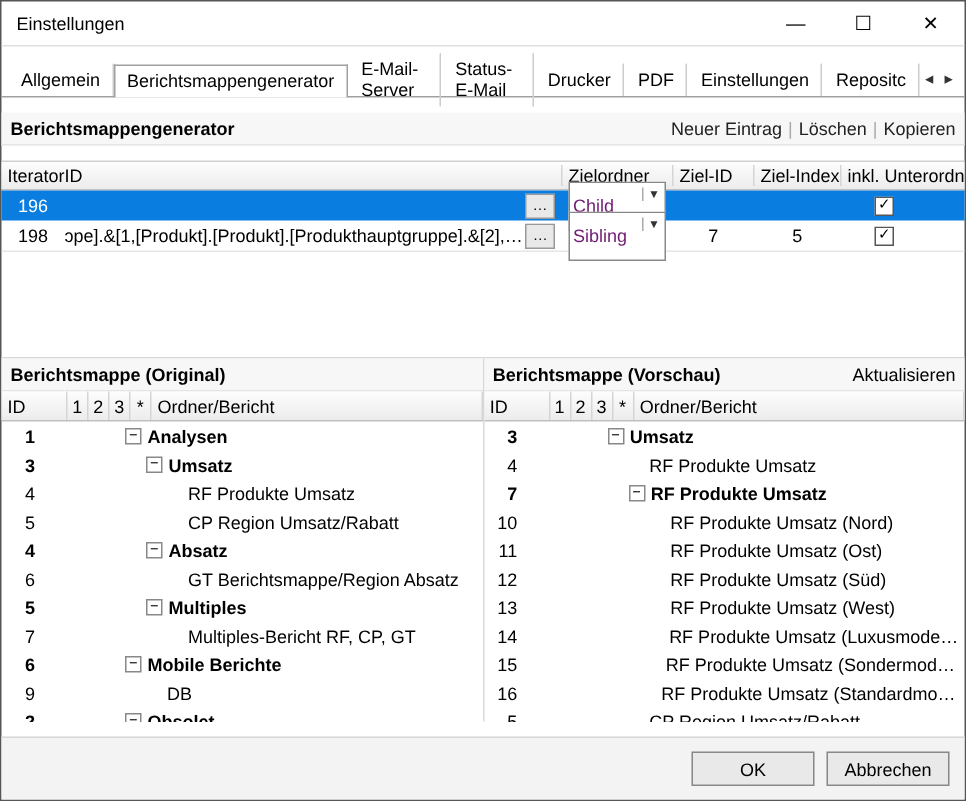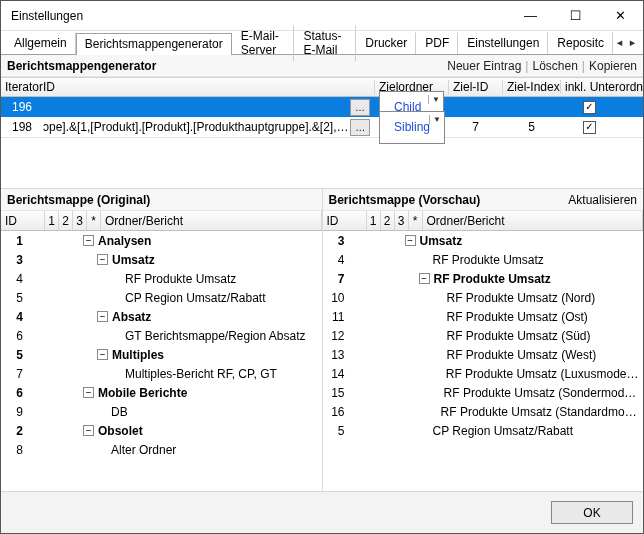--- a/index.html
+++ b/index.html
@@ -1,17 +1,17 @@
 <!DOCTYPE html>
 <html><head>
 <meta charset="utf-8">
 <style>
   * { box-sizing: border-box; }
   html, body { margin: 0; padding: 0; font-family: "Segoe UI", Tahoma, sans-serif; font-size: 12px; color: #000; background: #fff; }
-  .window { width: 644px; height: 534px; border: 1px solid #555; display: flex; flex-direction: column; background: #fff; }
+  .window { width: 644px; height: 534px; border: 1px solid #555; display: flex; flex-direction: column; background: #fff; gap: 10px; }
   .titlebar { display: flex; align-items: center; height: 30px; padding-left: 10px; border-bottom: 1px solid #e0e0e0; }
   .titlebar-title { flex: 1; font-size: 12px; }
   .titlebar-btns { display: flex; }
   .titlebar-btn { width: 45px; height: 29px; display: flex; align-items: center; justify-content: center; font-size: 13px; font-family: Arial, sans-serif; }
   .tabs { display: flex; align-items: center; height: 24px; border-bottom: 1px solid #a0a0a0; padding-left: 4px; position: relative; }
   .tab { padding: 3px 8px 4px; border: 1px solid transparent; border-bottom: none; cursor: default; font-size: 12px; margin-right: 0; position: relative; }
   .tab.active { border-color: #a0a0a0; background: #fff; z-index: 2; top: 1px; }
   .tab:not(.active) { border-right: 1px solid #ccc; }
   .tab-arrow { width: 13px; height: 16px; display:flex; align-items:center; justify-content:center; font-size:11px; cursor:default; color:#333; }
   .tab-arrows { display:flex; margin-left:auto; padding-right:4px; }
@@ -24,21 +24,21 @@
   .grid-header { display: flex; height: 20px; background: linear-gradient(#fdfdfd, #ececec); border-top:1px solid #d0d0d0; border-bottom:1px solid #c0c0c0;align-items:center; }
   .gh-cell { border-right: 1px solid #d5d5d5; display:flex; align-items:center; padding: 0 4px; font-size:12px; overflow:hidden; white-space:nowrap; }
   .grid-row { display: flex; height: 20px; align-items:center; }
   .grid-row.selected { background: #0a7de0; color: #fff; }
   .g-cell { display:flex; align-items:center; padding: 0 4px; overflow:hidden; white-space:nowrap; border-right:1px solid transparent; }
   .g-id { width: 38px; justify-content:flex-end; padding-right:6px; }
   .g-iter { width: 336px; }
   .g-btn { width: 20px; height: 17px; background: #e9e9e9; border:1px solid #999; font-size:10px; display:flex; align-items:center; justify-content:center; margin-left:auto; cursor:default; }
   .grid-row.selected .g-btn { color:#000; }
   .g-ziel { width: 74px; }
-  .g-select { height:33px; border:1px solid #888; background:#fff; color:#1d4ed8; display:flex; align-items:center; padding:0 14px; flex:1; position:relative; cursor:default;}
+  .g-select { height:33px; border:1px solid #888; background:#fff; color:#701a75; display:flex; align-items:center; padding:0 2px; flex:1; position:relative; cursor:default;}
   .g-select::after { content:"▼"; font-size:8px; position:absolute; right:3px; top:3px; color:#333; border-left:1px solid #aaa; padding-left:3px;}
   .g-zid { width:54px; justify-content:center; }
   .g-zidx { width:58px; justify-content:center; }
   .g-inkl { width:58px; justify-content:center; }
   .checkbox { width:13px; height:13px; border:1px solid #555; background:#fff; display:inline-flex; align-items:center; justify-content:center; font-size:10px; color:#000; line-height:1; }
   .mid-gap { height: 50px; }
   .panes { display:flex; flex:1; min-height:0; border-top:1px solid #d8d8d8; }
   .pane { flex:1; display:flex; flex-direction:column; min-width:0; }
   .pane + .pane { border-left:1px solid #d8d8d8; }
   .pane-header { display:flex; align-items:center; height:22px; padding:0 6px; background:#f7f7f7; border-bottom:1px solid #e5e5e5; }
@@ -390,15 +390,16 @@
               <span class="node-label">CP Region Umsatz/Rabatt</span>
             </div>
           </div>
         </div>
     </div>
 
   </div>
 
   <div class="footer">
     <div class="btn">OK</div>
+    <div class="btn">Abbrechen</div>
   </div>
 
 </div>
 
 </body></html>

